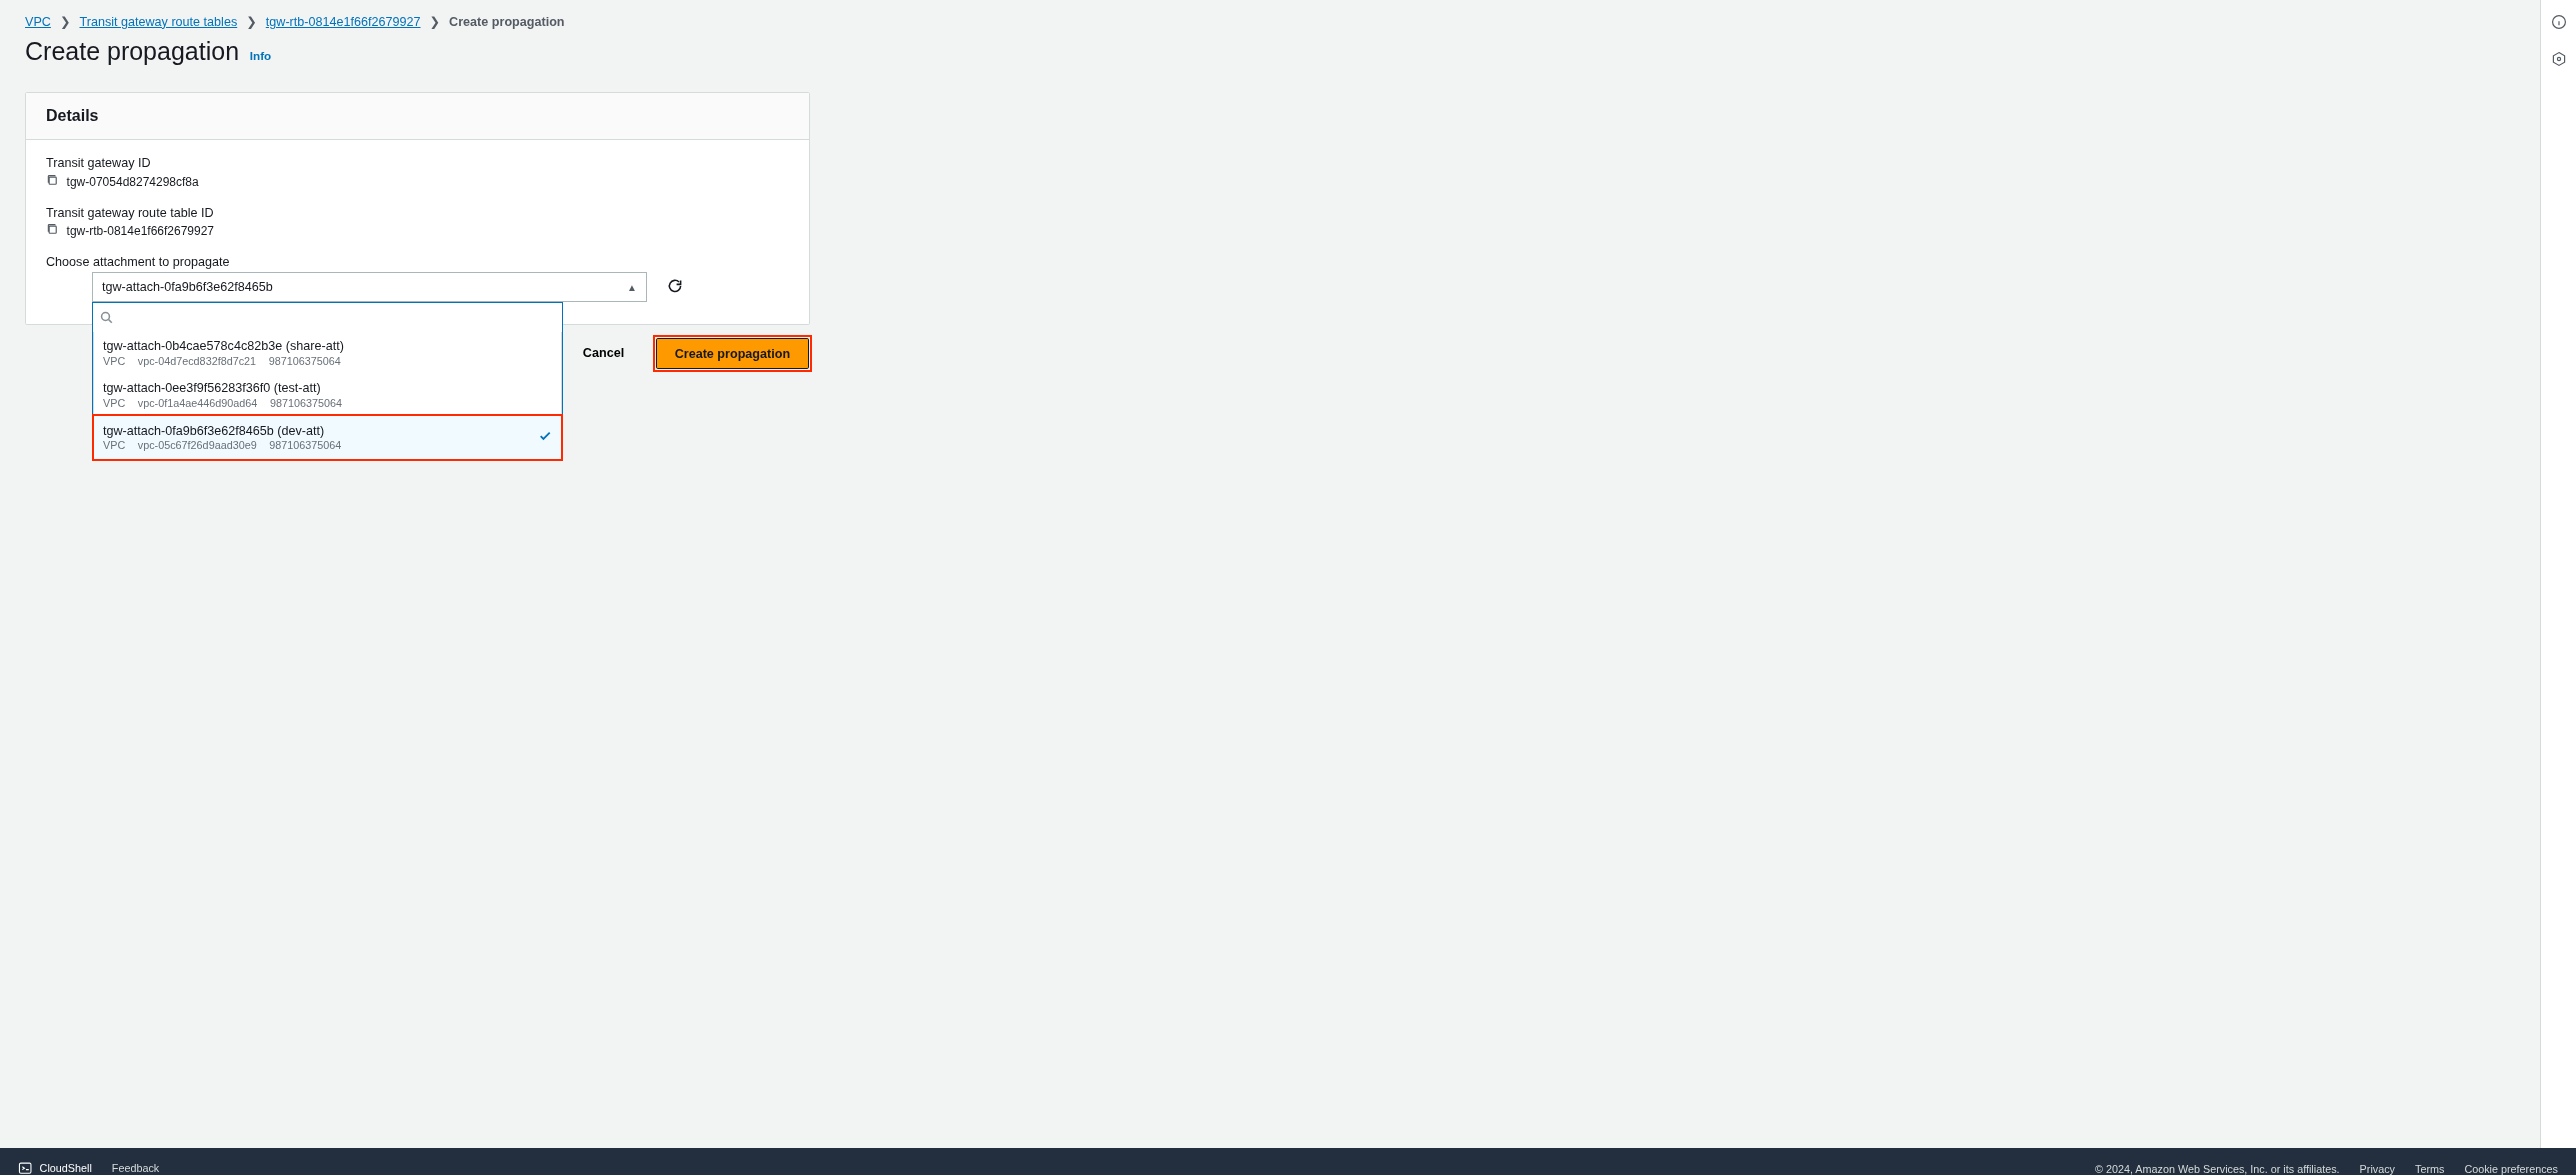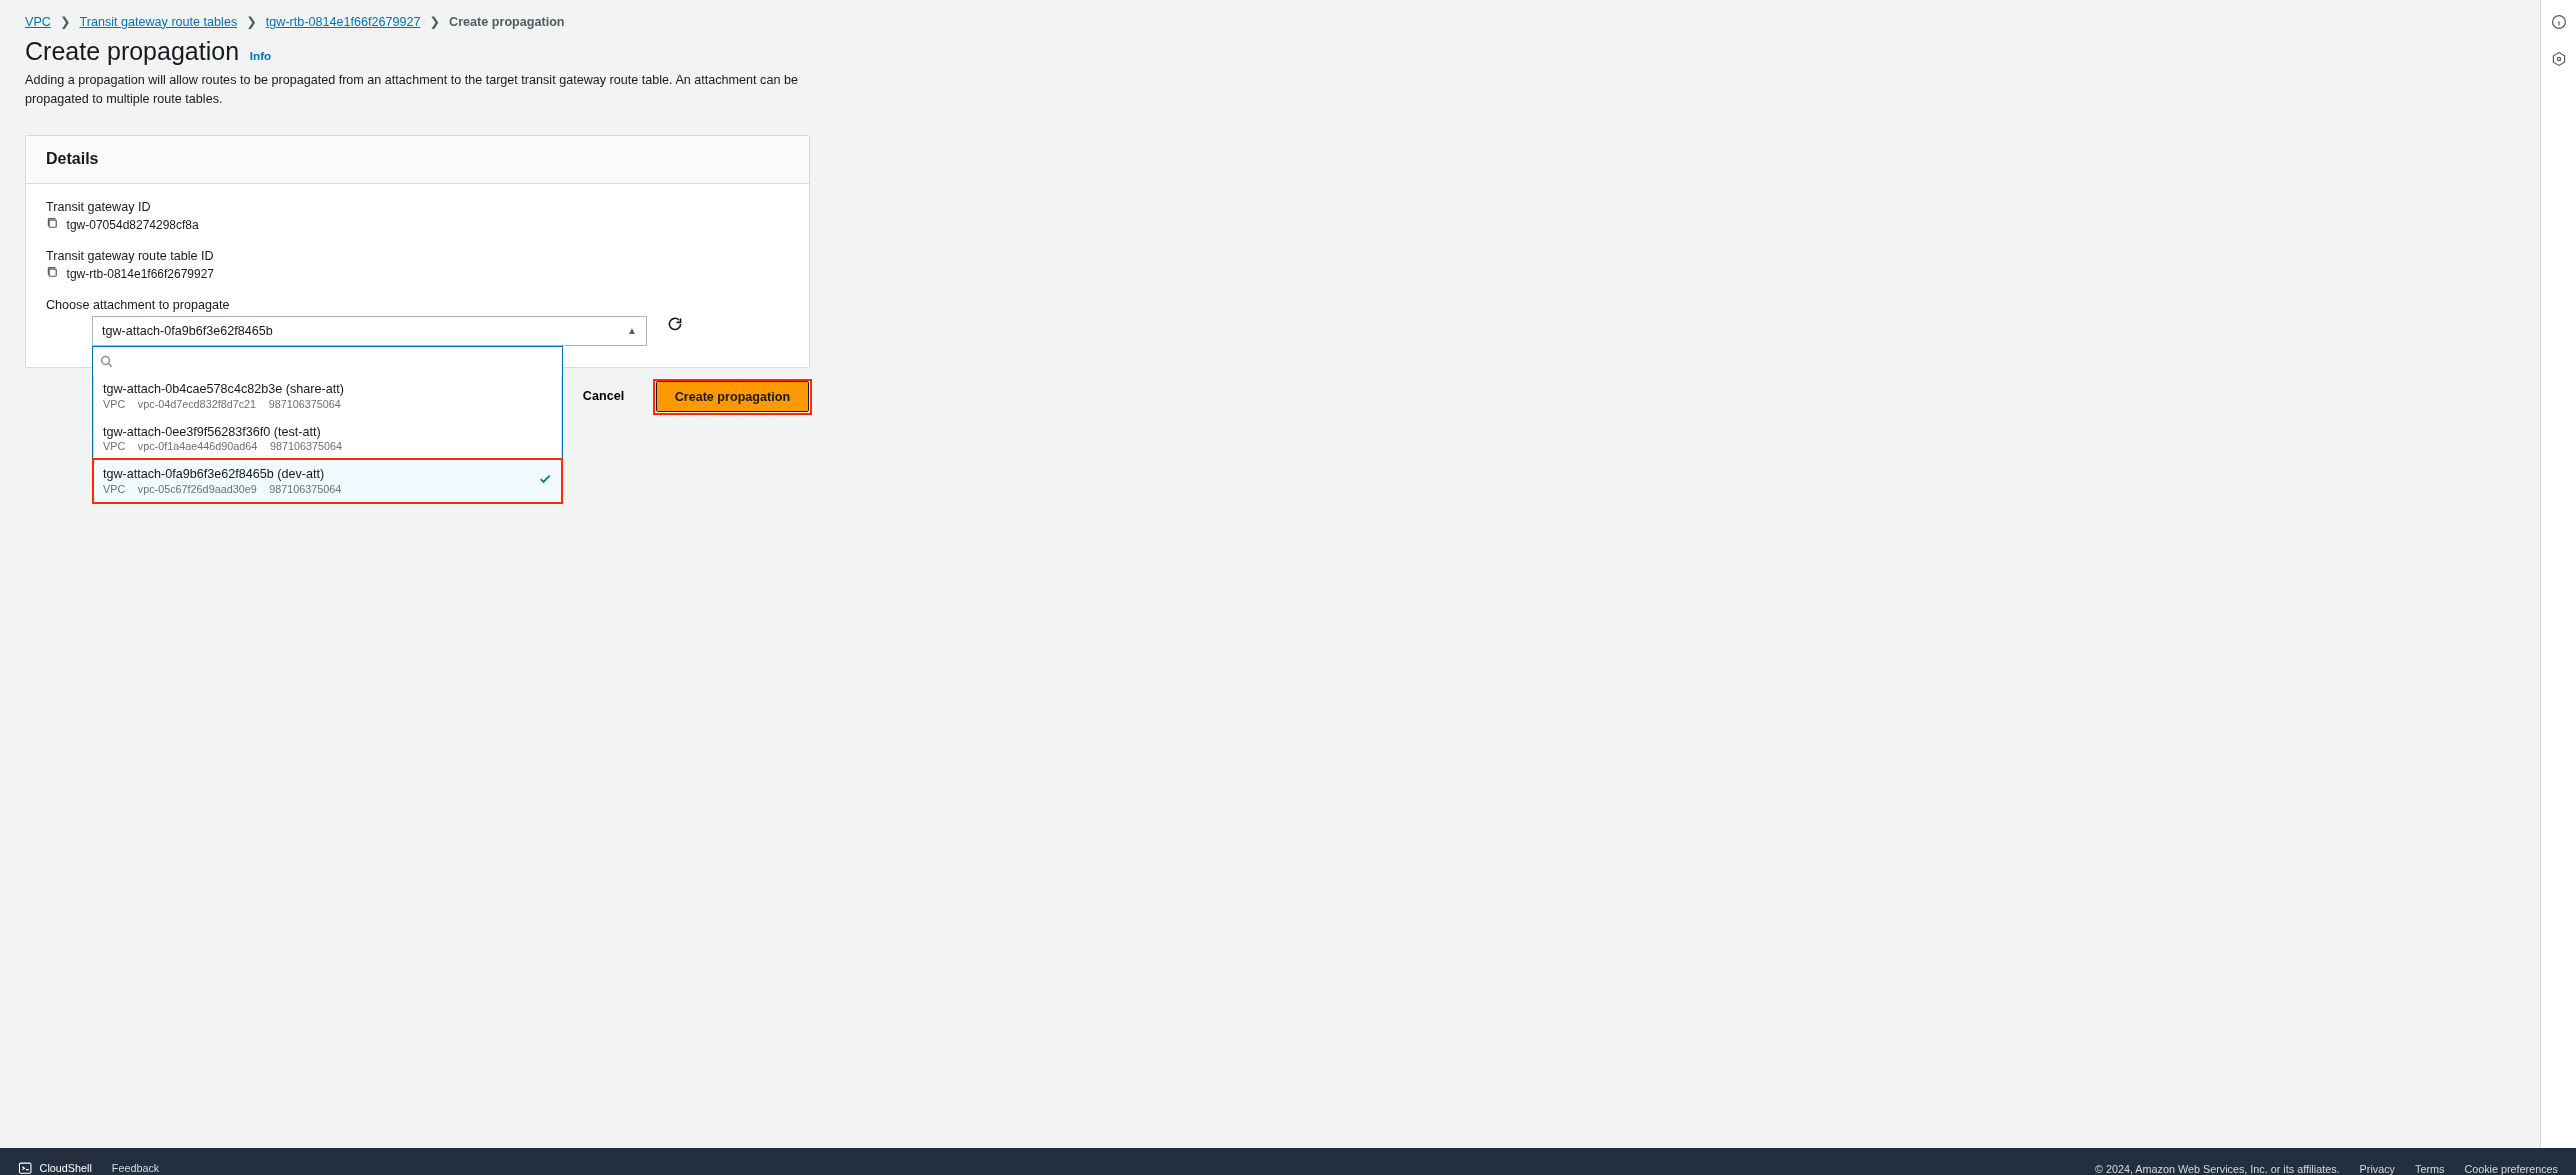--- a/index.html
+++ b/index.html
@@ -21,21 +21,21 @@
 .info-link { color:#0073bb; font-size:11.7px; font-weight:700; cursor:pointer;}
 .description { color:#16191f; font-size: 12.6px; max-width: 781px; line-height: 1.5; }
 
 .panel { background:#fff; border:0.9px solid #d5dbdb; border-radius:1.8px; margin-top:26px; width:785px; }
 .panel-header { padding: 14.4px 20px; font-size:16px; font-weight:700; border-bottom:0.9px solid #d5dbdb; background:#fafafa;}
 .panel-body { padding: 16px 20px 21.5px; }
 .field-label { font-size:12.6px; color:#16191f; margin-bottom:3.6px; }
 .value-row { display:flex; align-items:center; gap:8px; font-size:12px; margin-bottom:16px;}
 .copy-icon svg { width:12.6px; height:12.6px; stroke:#545b64;}
 
-.select-row { display:flex; align-items:flex-start; gap:20px;padding-left:46px; }
+.select-row { display:flex; align-items:center; gap:20px;padding-left:46px; }
 .select-wrap { position:relative; }
 .select-btn { width:555px; height:30px; border:0.9px solid #aab7b8; background:#fff; display:flex; align-items:center; justify-content:space-between; padding:0 9px; font-size:12.6px; cursor:pointer;}
 .select-btn .caret { font-size:10px; color:#545b64;}
 .refresh {cursor:pointer;}
 .refresh svg{width:16px;height:16px;stroke:#16191f;}
 
 .dropdown { position:absolute; top:30px; left:0; width:471px; background:#fff; border:0.9px solid #0073bb; border-top:none; z-index:10; }
 .search-box { border-top:1.8px solid #0073bb; padding:3.6px 7.2px; display:flex; align-items:center; gap:7.2px; }
 .search-box input { border:none; outline:none; flex:1; font-size:12.6px; height:21.5px; }
 .search-box svg {width:12.6px;height:12.6px;stroke:#879196;}
@@ -75,21 +75,20 @@
       <span class="chev">❯</span>
       <a>tgw-rtb-0814e1f66f2679927</a>
       <span class="chev">❯</span>
       <span class="current">Create propagation</span>
     </nav>
 
     <div class="title-row">
       <h1>Create propagation</h1>
       <span class="info-link">Info</span>
     </div>
-    <p class="description">Adding a propagation will allow routes to be propagated from an attachment to the target transit gateway route table. An attachment can be propagated to multiple route tables.</p>
 
     <section class="panel">
       <div class="panel-header">Details</div>
       <div class="panel-body">
         <div class="field-label">Transit gateway ID</div>
         <div class="value-row">
           <span class="copy-icon">
             <svg viewBox="0 0 16 16" fill="none" stroke-width="1.5">
                 <rect x="4" y="4" width="9" height="9" rx="1"></rect>
                 <path d="M3 11V3a1 1 0 0 1 1-1h8"></path>

